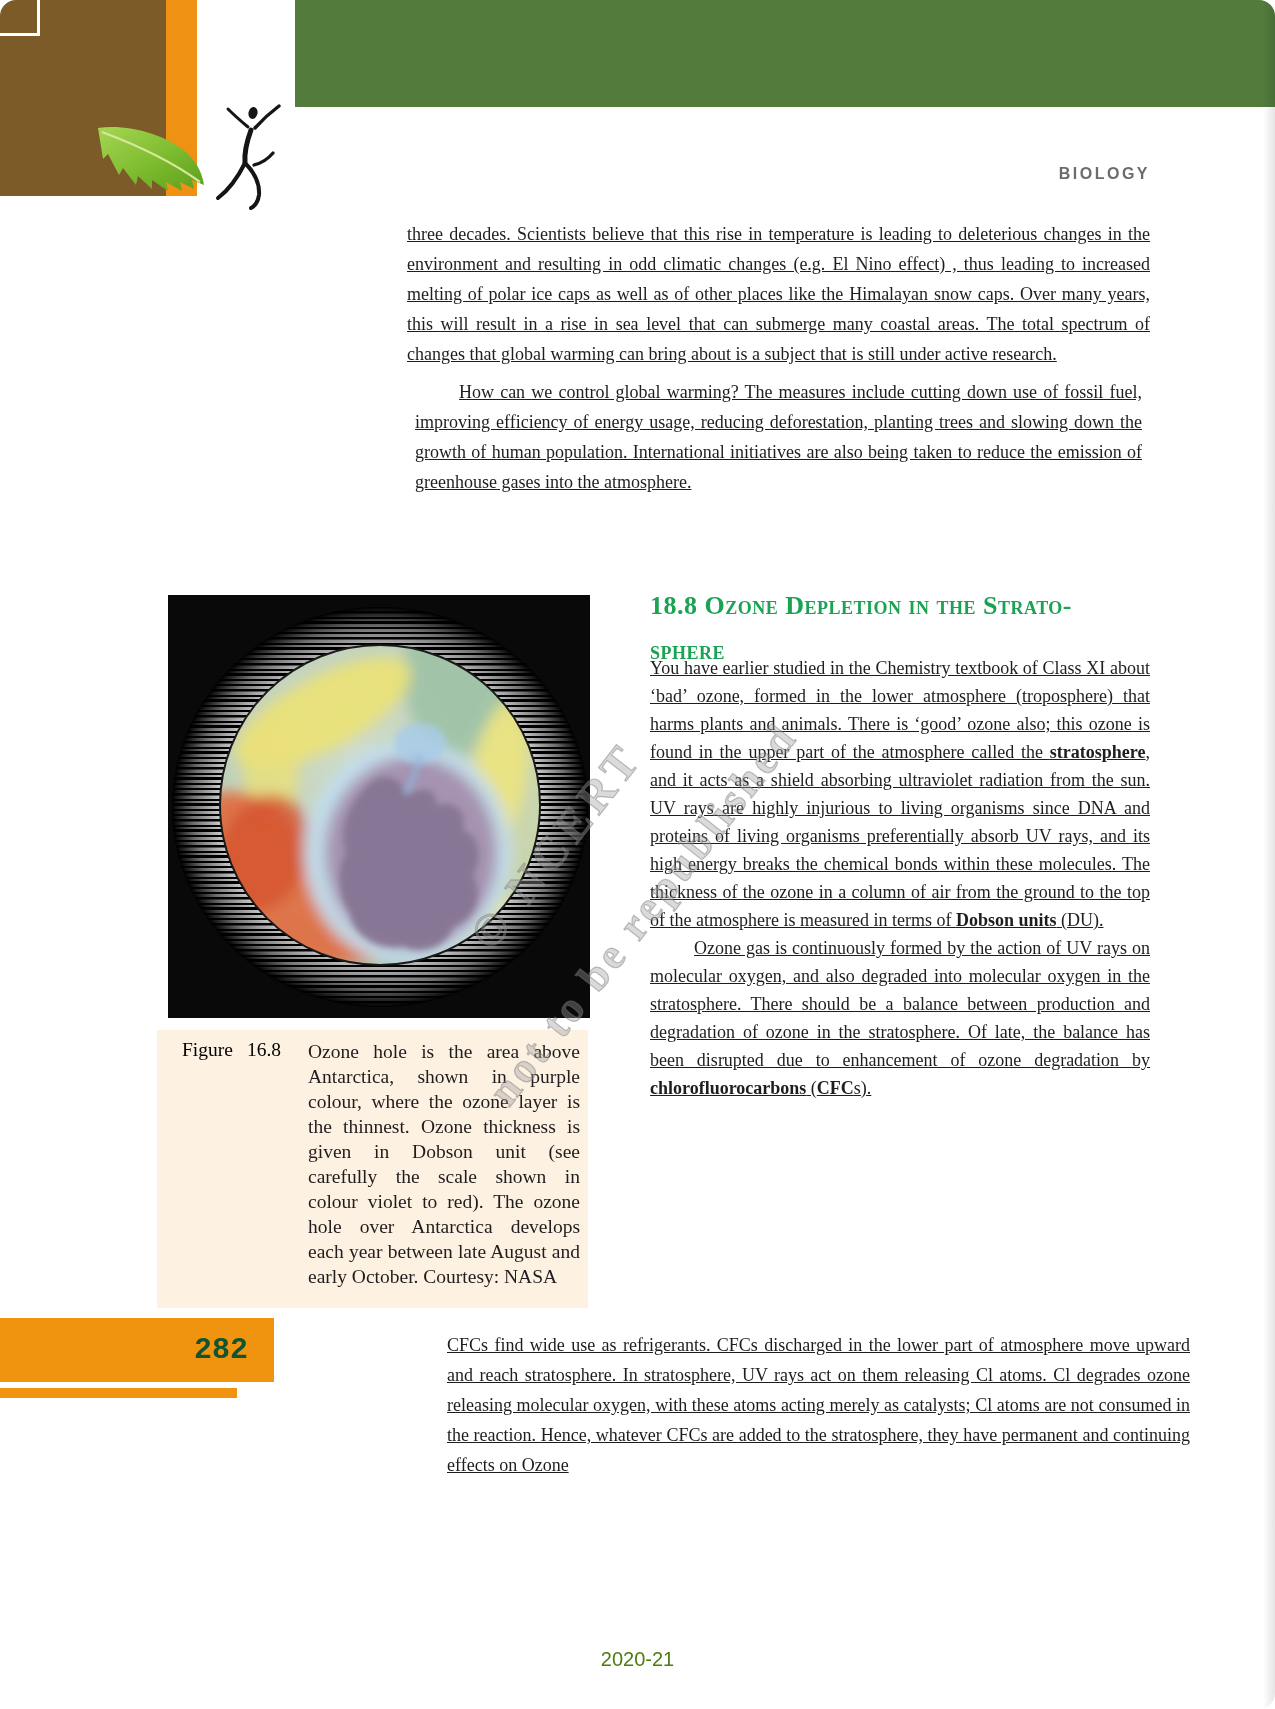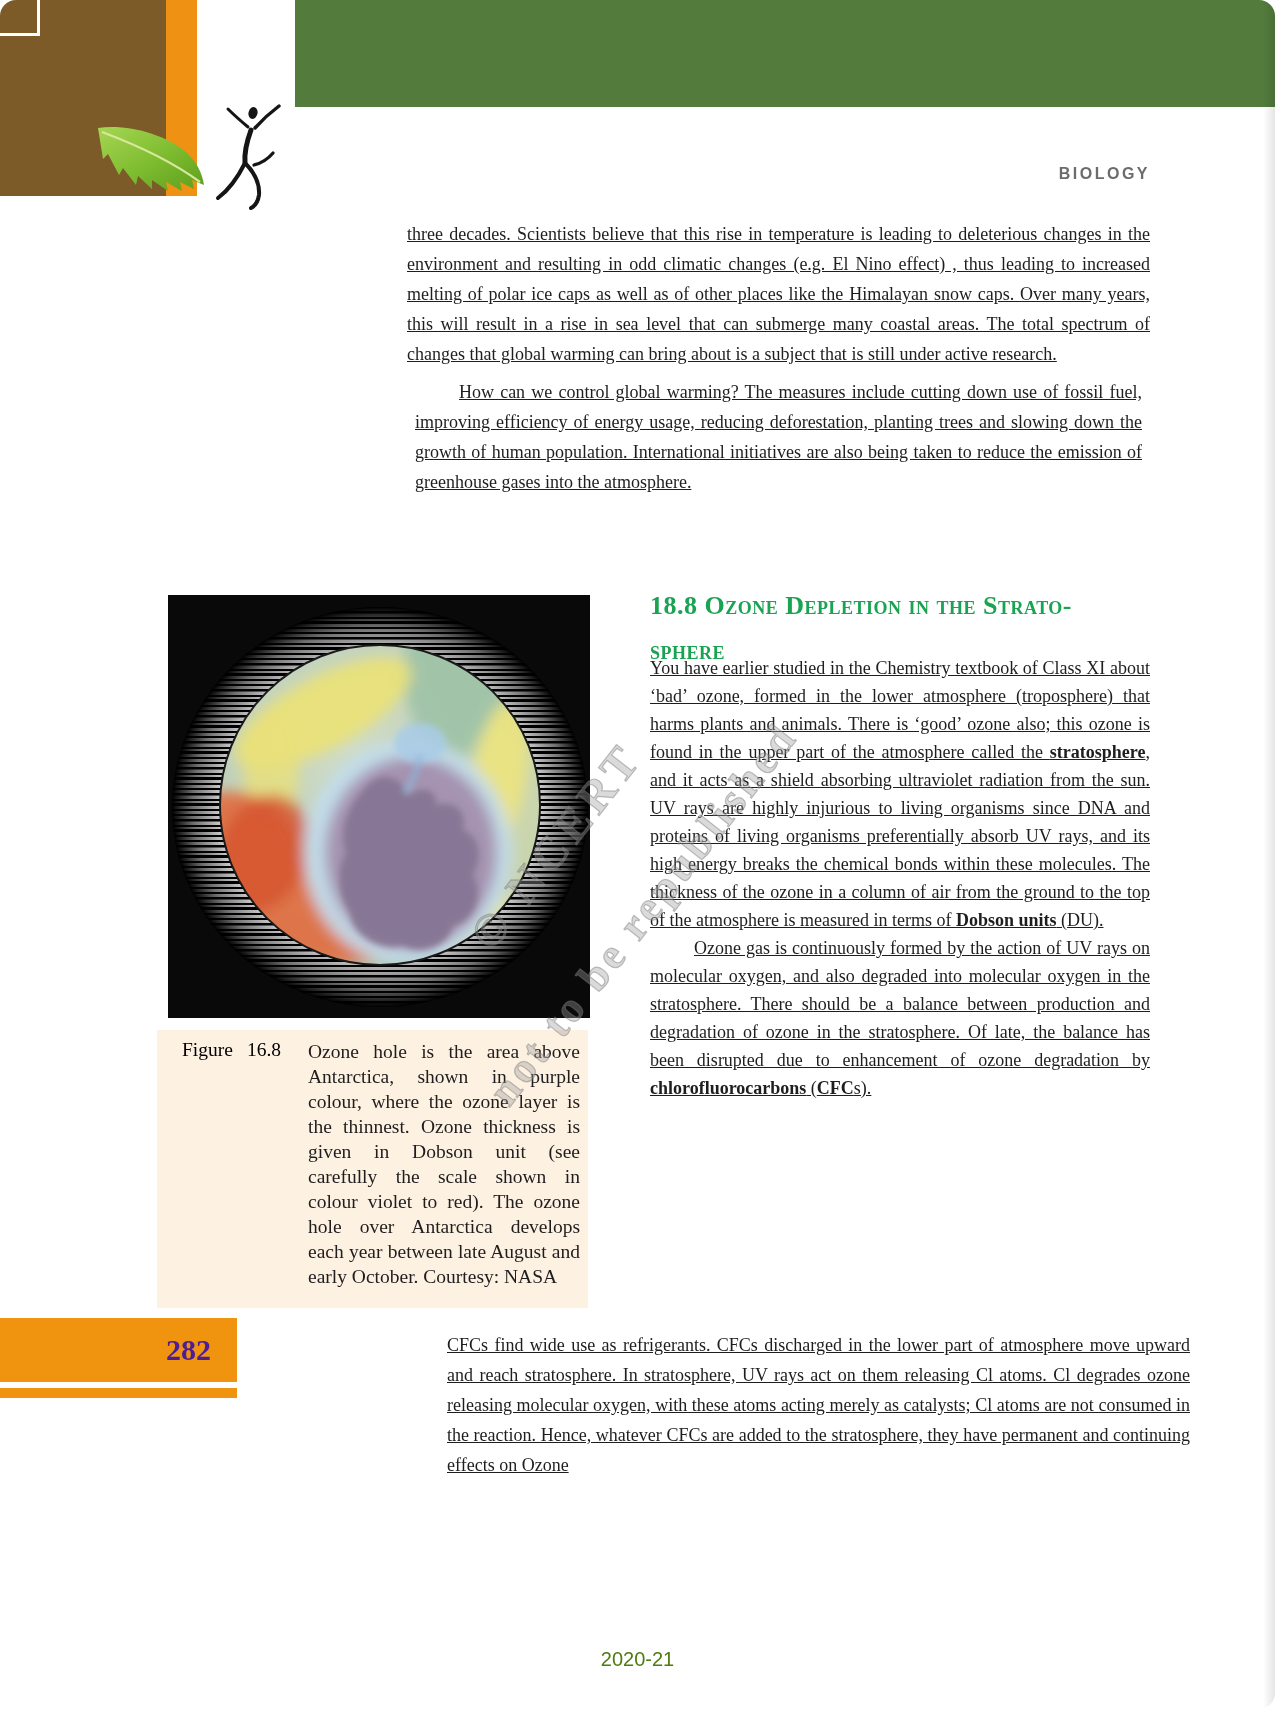--- a/index.html
+++ b/index.html
@@ -31,22 +31,22 @@
   .heading .h2{font-size:26px;margin-top:15px;}
 
   
   .figbox{left:168px;top:595px;width:422px;height:423px;background:#090909;}
   .capbox{left:157px;top:1030px;width:431px;height:278px;background:#fdf1e2;}
   .caplabel{position:absolute;left:13px;top:9px;font-size:19.5px;font-weight:normal;color:#000000;margin-left:12px;}
   .caplabel .gap{display:inline-block;width:14px;}
   .captext{position:absolute;left:151px;top:9px;width:272px;font-size:19.5px;line-height:25px;text-align:justify;}
 
   
-  .pagenum{left:0;top:1318px;width:237px;height:64px;background:#f0930f;color:#4c1d95;
-           font-family:Liberation Serif, serif;font-size:30px;font-weight:bold;
+  .pagenum{left:0;top:1318px;width:274px;height:64px;background:#f0930f;color:#14532d;
+           font-family:Liberation Mono, monospace;font-size:30px;font-weight:bold;
            line-height:64px;text-align:right;padding-right:26px;box-sizing:border-box;}
   .pstrip{left:0;top:1388px;width:237px;height:10px;background:#f0930f;}
 
   .footer{left:0;top:1648px;width:1275px;text-align:center;
           font-family:Liberation Sans, sans-serif;font-size:20px;color:#4d7c0f;}
 
   
   .wm{left:285px;top:585px;width:630px;height:590px;display:flex;align-items:center;justify-content:center;
       z-index:40;pointer-events:none;}
   .wm-inner{transform:rotate(-52deg);text-align:center;white-space:nowrap;

